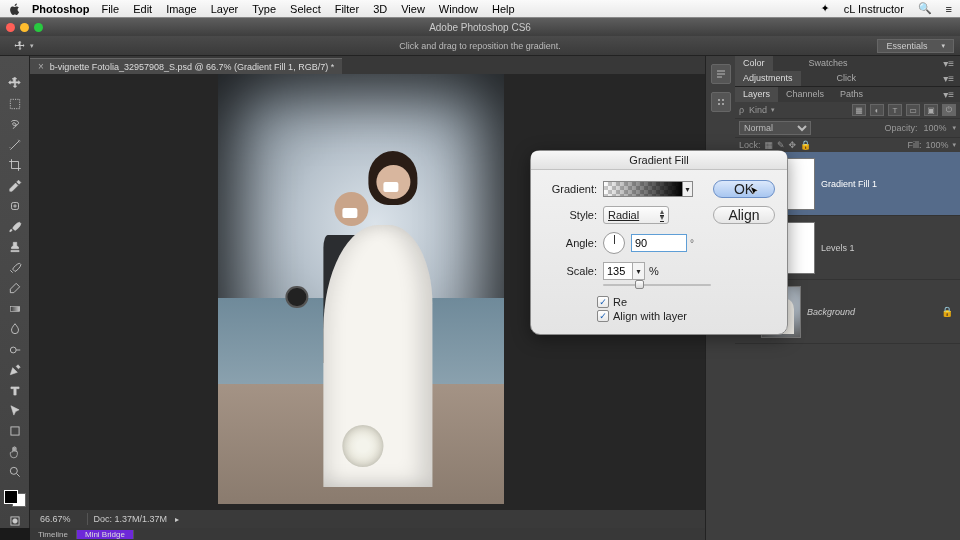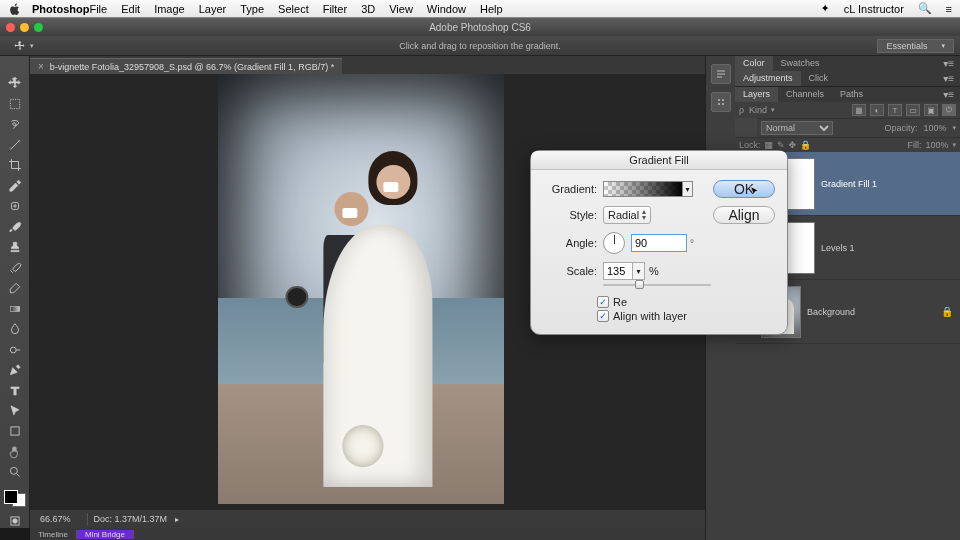--- a/index.html
+++ b/index.html
@@ -1,21 +1,21 @@
 <!DOCTYPE html>
 <html><head>
 <meta charset="utf-8">
 <style>
 * { margin:0; padding:0; box-sizing:border-box; font-family:"Lucida Grande","Helvetica Neue",Arial,sans-serif; user-select:none; }
 body { width:960px; height:540px; overflow:hidden; background:#1a1a1a; position:relative; }
 
 
 .menubar { position:absolute; top:0; left:0; right:0; height:18px; background:linear-gradient(#fafafa,#e8e8e8); border-bottom:1px solid #888; display:flex; align-items:center; font-size:11px; color:#000; }
 .apple-logo { width:14px; height:14px; margin:0 10px 0 8px; fill:#333; }
-.app-name { font-weight:bold; }
+.app-name { font-weight:bold; margin-right:12px; }
 .menubar-item { margin-right:14px; cursor:default; }
 .menubar-right { margin-left:auto; display:flex; align-items:center; margin-right:8px; gap:6px; }
 .menubar-right span { margin-left:8px; }
 
 
 .window-title { position:absolute; top:18px; left:0; right:0; height:18px; background:linear-gradient(#5e5e5e,#3e3e3e); display:flex; align-items:center; font-size:10px; color:#ccc; }
 .traffic-lights { display:flex; gap:5px; margin-left:6px; margin-right:auto; }
 .tl { width:9px; height:9px; border-radius:50%; }
 .tl.red{background:#ff5f57;} .tl.yel{background:#ffbd2e;} .tl.grn{background:#28c940;}
 .window-title-text { position:absolute; left:50%; transform:translateX(-50%); }
@@ -73,30 +73,30 @@
 .bottom-tabs { position:absolute; left:30px; right:0; bottom:0; height:12px; background:#383838; display:flex; align-items:center; font-size:8px; color:#bbb; }
 .bottom-tab { padding:0 8px; border-right:1px solid #555; }
 .bottom-tab.active { background:#6d28d9; color:#ddd; }
 
 
 .right-col { position:absolute; top:56px; right:0; width:255px; bottom:0; display:flex; }
 .dock-strip { width:30px; background:#3e3e3e; border-left:1px solid #222; display:flex; flex-direction:column; align-items:center; padding-top:8px; gap:8px; }
 .dock-icon { width:20px; height:20px; background:#555; border:1px solid #666; border-radius:2px; display:flex; align-items:center; justify-content:center; }
 .dock-icon svg { width:12px; height:12px; fill:#bbb; }
 .panels { flex:1; background:#444; display:flex; flex-direction:column; }
-.panel-tabs { display:flex; background:#383838; font-size:9px; color:#aaa; }
+.panel-tabs { display:flex; background:#383838; font-size:9px; color:#aaa;gap:28px; }
 .panel-tab { padding:2px 8px; }
 .panel-tab.active { background:#4a4a4a; color:#ddd; }
 .panel-menu { margin-left:auto; padding:2px 6px; color:#aaa; font-size:10px; }
 .styles-row { display:flex; background:#383838; }
 .layers-tabs { display:flex; background:#383838; font-size:9px; color:#aaa; border-top:1px solid #222; }
 .layer-opts { display:flex; align-items:center; padding:2px 4px; gap:4px; background:#3e3e3e; font-size:9px; color:#999; }
 .opt-icons { display:flex; gap:4px; margin-left:auto; }
 .opt-icons span { width:14px; height:12px; background:#4f4f4f; border:1px solid #666; display:flex; align-items:center; justify-content:center; font-size:8px; color:#aaa; }
-.blend-row { display:flex; align-items:center; padding:2px 4px; gap:6px; background:#3e3e3e; font-size:9px; color:#999; border-top:1px solid #333;margin-left:22px; }
+.blend-row { display:flex; align-items:center; padding:2px 4px; gap:6px; background:#3e3e3e; font-size:9px; color:#999; border-top:1px solid #333; }
 .blend-row select { background:#4f4f4f; border:1px solid #666; color:#bbb; font-size:9px; width:72px; height:14px; }
 .lock-row { display:flex; align-items:center; padding:2px 4px; gap:4px; background:#3e3e3e; font-size:9px; color:#999; border-top:1px solid #333; }
 .layers-list { flex:1; background:#3e3e3e; overflow:hidden; }
 .layer-row { display:flex; align-items:center; height:64px; border-bottom:1px solid #333; padding:0 6px; gap:6px; font-size:9px; color:#ccc; }
 .layer-row.selected { background:#556b8a; color:#fff; }
 .eye { width:14px; text-align:center; font-size:11px; color:#ccc; }
 .thumb { width:40px; height:52px; background:#fff; border:1px solid #777; position:relative; overflow:hidden; }
 .thumb.bg { background:radial-gradient(circle at 55% 35%, #cfd7de 0%, #a8b2bc 40%, #555 100%); }
 .thumb.bg::after { content:""; position:absolute; left:35%; top:25%; width:50%; height:70%; background:#f1efe9; border-radius:46% 40% 6% 6%/40% 30% 0 0; }
 .lock-icon { margin-left:auto; font-size:10px; color:#aaa; }
@@ -110,21 +110,21 @@
 .dlg-label { width:54px; text-align:right; margin-right:6px; }
 .grad-swatch { width:80px; height:16px; border:1px solid #888;
   background:linear-gradient(to right, rgba(0,0,0,0) 0%, #000 100%),
     repeating-conic-gradient(#ccc 0 25%, #fff 0 50%);
   background-size:100% 100%, 8px 8px;
 }
 .grad-drop { width:10px; height:16px; border:1px solid #888; border-left:none; display:flex; align-items:center; justify-content:center; font-size:8px; background:#f0f0f0; }
 .dlg-btn { width:62px; height:18px; margin-left:auto; border:1px solid #6b8fc7; border-radius:9px; background:linear-gradient(#dbe8fb,#a8c6f0); font-size:14px; display:flex; align-items:center; justify-content:center; position:relative; }
 .dlg-btn.cancel { border-color:#aaa; background:linear-gradient(#fbfbfb,#e6e6e6); }
 .cursor { position:absolute; left:36px; top:4px; width:10px; height:12px; }
-.style-select { width:48px; height:18px; border:1px solid #aaa; border-radius:3px; background:linear-gradient(#fdfdfd,#ececec); display:flex; align-items:center; padding:0 4px; justify-content:space-between; font-size:11px; }
+.style-select { width:66px; height:18px; border:1px solid #aaa; border-radius:3px; background:linear-gradient(#fdfdfd,#ececec); display:flex; align-items:center; padding:0 4px; justify-content:space-between; font-size:11px;text-decoration:underline; }
 .caret-updown { font-size:8px; line-height:6px; color:#555; }
 .angle-dial { width:22px; height:22px; border:1px solid #999; border-radius:50%; background:#fff; position:relative; margin-right:6px; }
 .angle-dial::after { content:""; position:absolute; left:50%; top:2px; width:1px; height:9px; background:#333; transform-origin:bottom; }
 .angle-input { width:56px; height:18px; border:1px solid #5e9ed6; background:#fff; padding:0 3px; font-size:11px; color:#000; }
 .deg { margin-left:3px; font-size:10px; color:#666; }
 .scale-input { width:30px; height:18px; border:1px solid #aaa; background:#fff; padding:0 3px; font-size:11px; }
 .scale-drop { width:12px; height:18px; border:1px solid #aaa; border-left:none; display:flex; align-items:center; justify-content:center; font-size:8px; background:#f4f4f4; }
 .pct { margin-left:4px; }
 .slider-wrap { position:relative; width:108px; height:14px; margin-left:60px; margin-top:-4px; margin-bottom:4px; }
 .slider-track { position:absolute; top:6px; left:0; right:0; height:2px; background:#bfbfbf; border-radius:1px; }
@@ -411,21 +411,21 @@
       </div>
       <div class="layer-row">
         <span class="eye"></span>
         <div class="chain">⬨</div>
         <div class="thumb"></div>
         <span>Levels 1</span>
       </div>
       <div class="layer-row">
         <span class="eye">👁</span>
         <div class="thumb bg"></div>
-        <span style="">Background</span>
+        <span style="font-style:italic;">Background</span>
         <span class="lock-icon">🔒</span>
       </div>
     </div>
   </div>
 </div>
 
 <div class="dialog">
   <div class="dialog-title">Gradient Fill</div>
   <div class="dialog-body">
     <div class="dlg-row">

